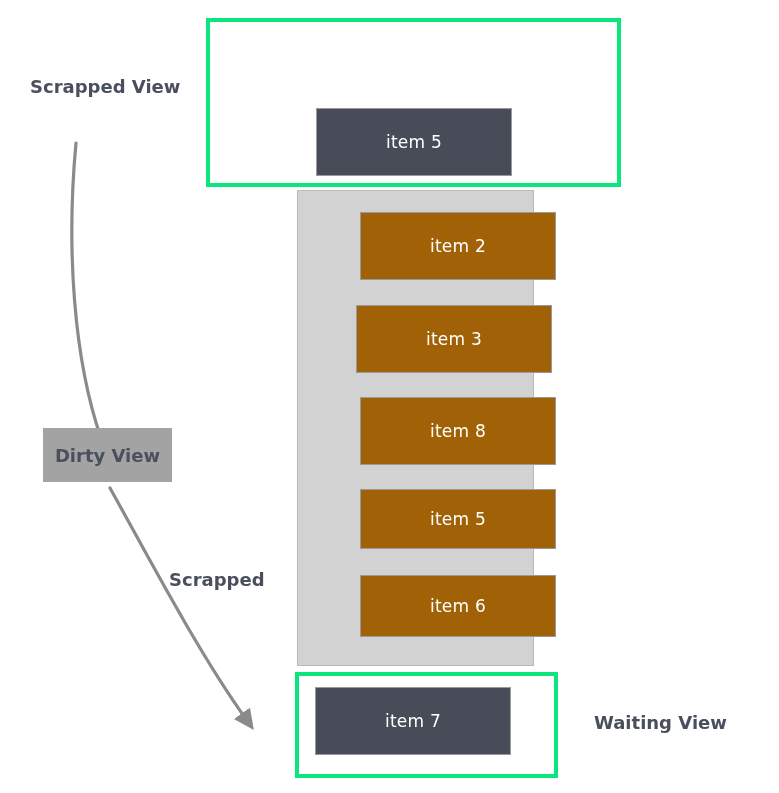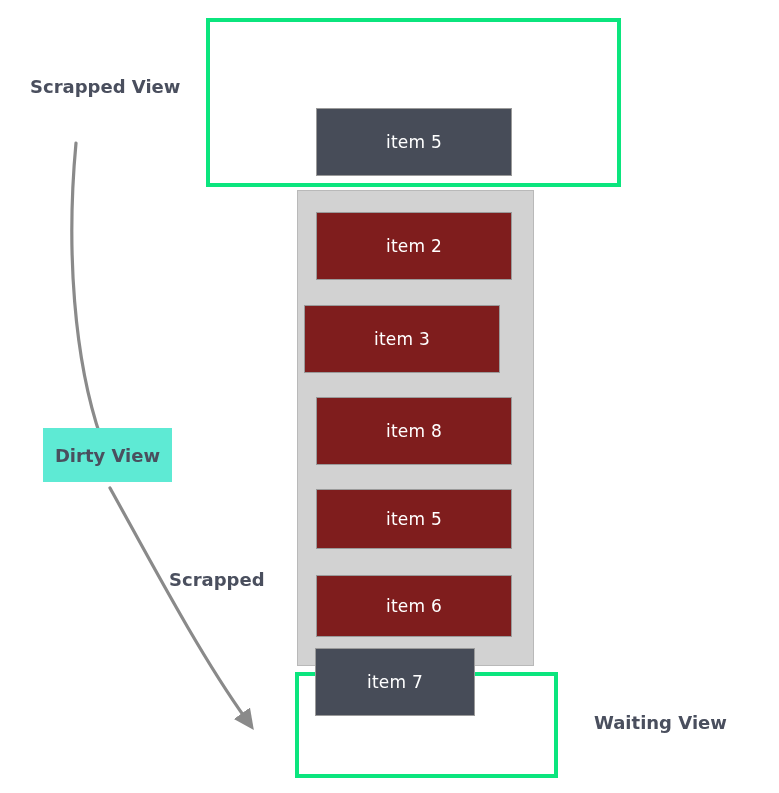--- a/index.html
+++ b/index.html
@@ -28,21 +28,22 @@
     justify-content: center;
     color: #ffffff;
     font-size: 17px;
     letter-spacing: 0.2px;
     border: 1px solid #9a9a9a;
   }
   .item.dark {
     background: #474C58;
   }
   .item.green {
-    background: #7f1d1d;
+    background: #a16207;
+    margin-left: 44px;
   }
 
   
   #scrapped-view-box {
     position: absolute;
     left: 206px;
     top: 18px;
     width: 415px;
     height: 169px;
     box-sizing: border-box;
@@ -86,21 +87,21 @@
   #label-visible-view  { left: 595px; top: 393px; }
   #label-waiting-view  { left: 594px; top: 712px; }
   #label-recycled      { left: 169px; top: 569px; }
 
   #dirty-view-chip {
     position: absolute;
     left: 43px;
     top: 428px;
     width: 129px;
     height: 54px;
-    background: #5eead4;
+    background: #a3a3a3;
     display: flex;
     align-items: center;
     justify-content: center;
     color: #4A4F5E;
     font-size: 18px;
     font-weight: bold;
     z-index: 3;
   }
 
   
@@ -137,40 +138,40 @@
   </div>
 
   <span class="label" id="label-scrapped-view">Scrapped View</span>
 
   <div id="visible-view-box"></div>
 
   <div class="item green" style="left:316px; top:212px; width:196px; height:68px;">
     <span>item 2</span>
   </div>
 
-  <div class="item green" style="left:304px; top:305px; width:196px; height:68px;justify-content:center;">
+  <div class="item green" style="left:312px; top:305px; width:196px; height:68px;justify-content:center;">
     <span>item 3</span>
   </div>
 
   <div class="item green" style="left:316px; top:397px; width:196px; height:68px;">
     <span>item 8</span>
   </div>
 
   <div class="item green" style="left:316px; top:489px; width:196px; height:60px;">
     <span>item 5</span>
   </div>
 
   <div class="item green" style="left:316px; top:575px; width:196px; height:62px;">
     <span>item 6</span>
   </div>
 
 
   <div id="waiting-view-box"></div>
 
-  <div class="item dark" style="left:315px; top:648px; width:160px; height:68px;text-align:center;">
+  <div class="item dark" style="left:315px; top:687px; width:196px; height:68px;text-align:center;">
     <span>item 7</span>
   </div>
 
   <span class="label" id="label-waiting-view">Waiting View</span>
 
   <div id="dirty-view-chip">
     <span>Dirty View</span>
   </div>
 
   <span class="label" id="label-recycled">Scrapped</span>

